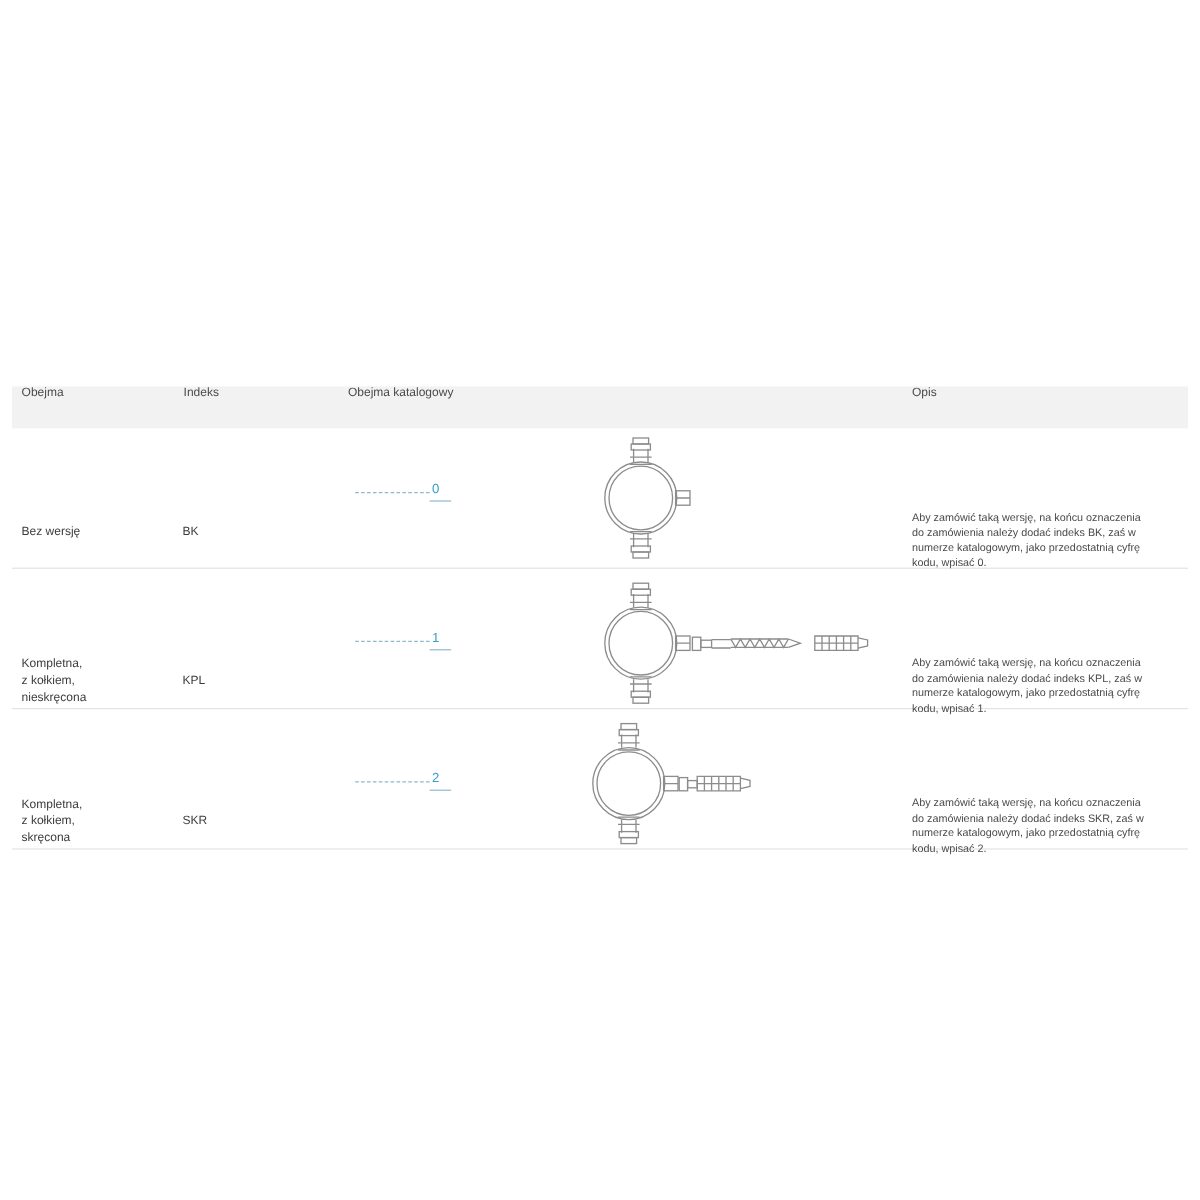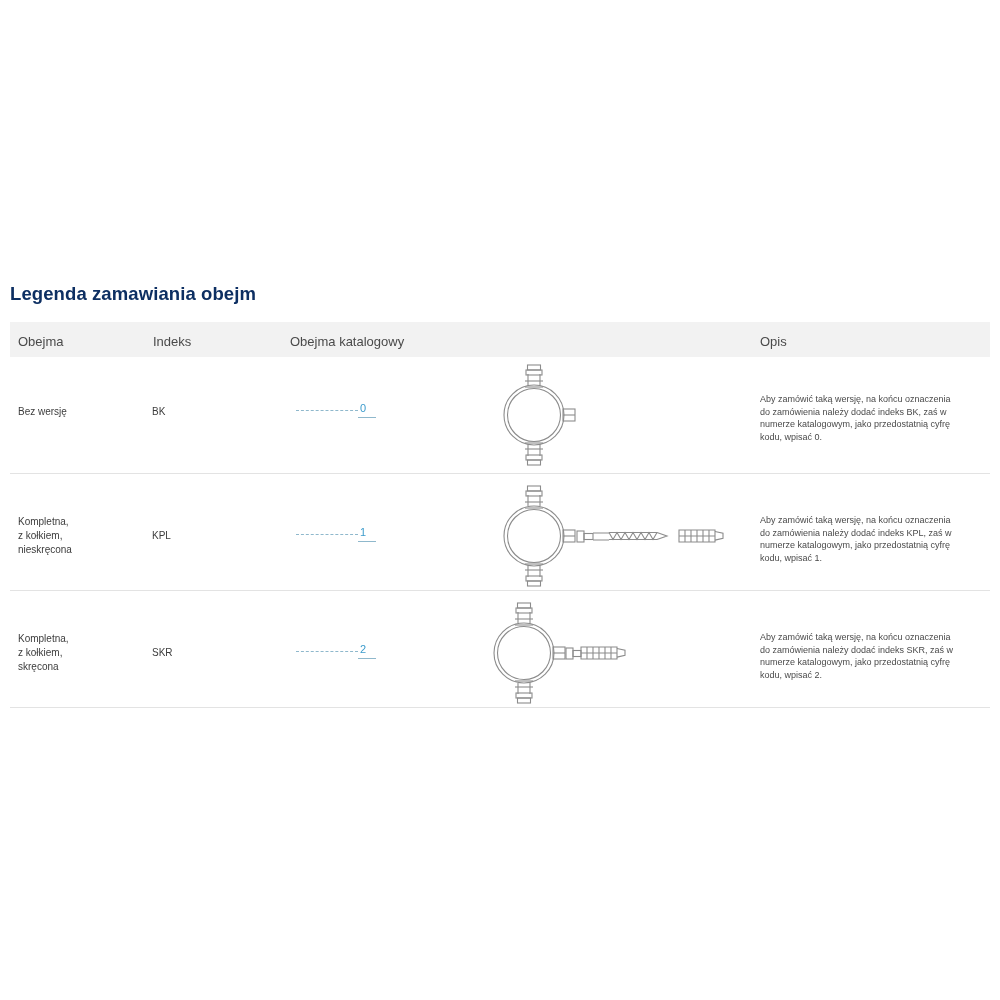--- a/index.html
+++ b/index.html
@@ -41,41 +41,42 @@
     width: 980px;
   }
 
   .thead {
     height: 35px;
     background: #f2f2f2;
     position: relative;
   }
   .thead .th {
     position: absolute;
-    top: 12px;
-    font-size: 13px;
+    top: 0;
+    font-size: 10px;
     color: #4a4a4a;
   }
   .th-obejma   { left: 8px; }
   .th-indeks   { left: 143px; }
   .th-numer    { left: 280px; }
   .th-opis     { left: 750px; }
 
   .row {
     position: relative;
     height: 116px;
     border-bottom: 1px solid #e3e3e3;
   }
   .row:first-of-type { border-top: none; }
 
   .cell {
     position: absolute;
     font-size: 10px;
     line-height: 14px;
     color: #3c3c3c;
+    margin-top: 32px;
   }
   .cell-obejma { left: 8px; width: 120px; }
   .cell-indeks { left: 142px; width: 100px; }
   .cell-opis   { left: 750px; width: 200px; font-size: 9px; line-height: 12.5px; color: #4a4a4a; }
 
   .catnum {
     position: absolute;
     left: 286px;
     width: 130px;
     height: 16px;
@@ -115,21 +116,20 @@
   .vcenter-1 { top: 48px; }
   .vcenter-2 { top: 41px; }
   .vcenter-d { top: 45px; }
   .vcenter-desc { top: 36px; }
 </style>
 </head>
 <body>
 
 <div class="page">
 
-  <div class="title">Legenda zamawiania obejm</div>
 
   <div class="table">
 
     <div class="thead">
       <div class="th th-obejma">Obejma</div>
       <div class="th th-indeks">Indeks</div>
       <div class="th th-numer">Obejma katalogowy</div>
       <div class="th th-opis">Opis</div>
     </div>
 

